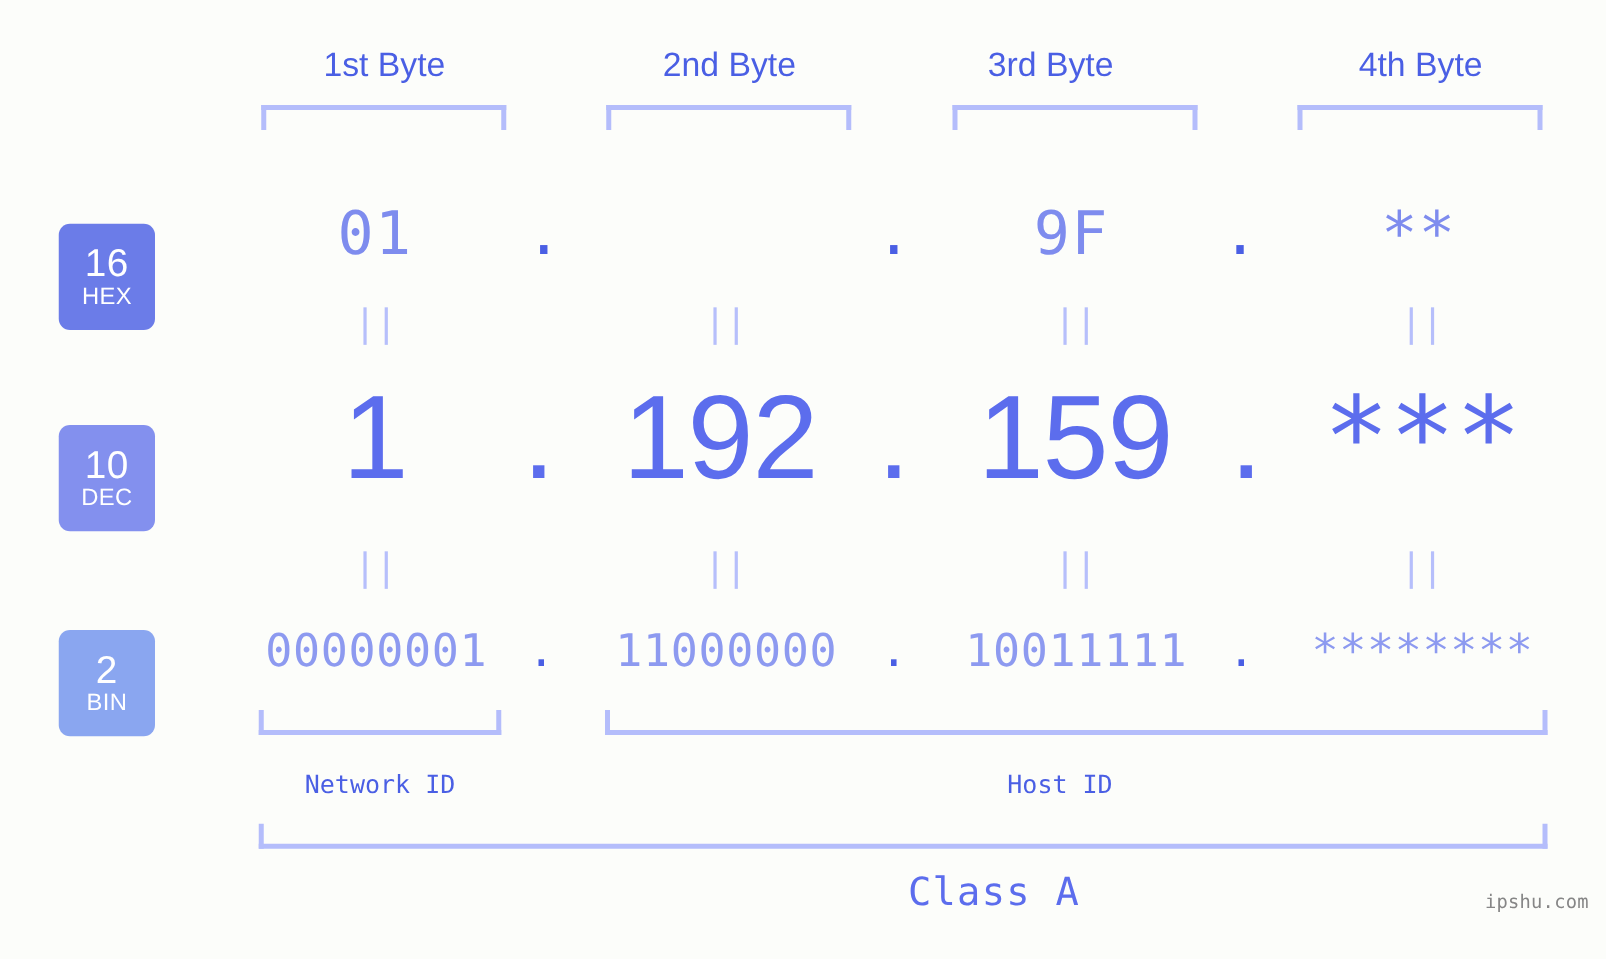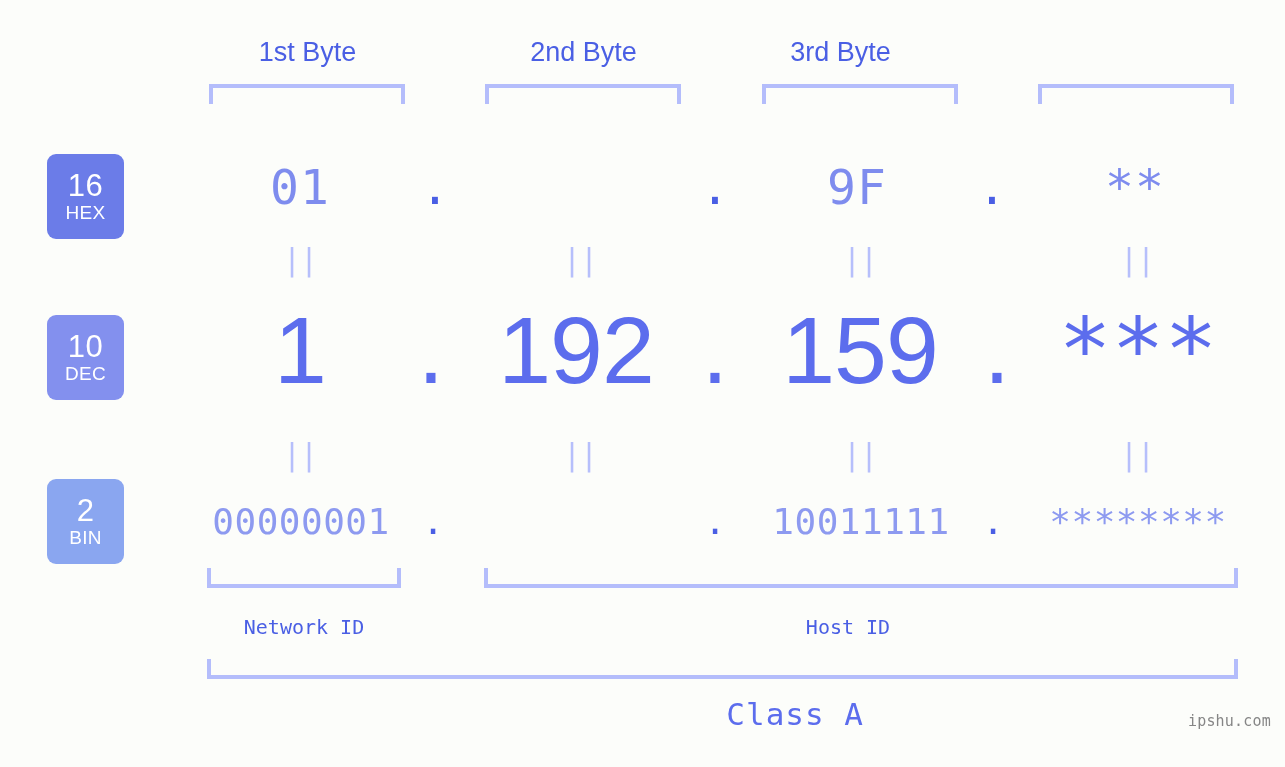--- a/index.html
+++ b/index.html
@@ -62,20 +62,21 @@
     width: 77px;
     border-radius: 9px;
     color: #ffffff;
     text-align: center;
     box-sizing: border-box;
     display: flex;
     flex-direction: column;
     align-items: center;
     justify-content: center;
     font-family: "Liberation Sans", sans-serif;
+    margin-top: 25px;
   }
   .badge .num {
     font-size: 31px;
     line-height: 33px;
     font-weight: 400;
     letter-spacing: 0.5px;
   }
   .badge .nm {
     font-size: 19px;
     line-height: 22px;
@@ -213,20 +214,21 @@
   }
 </style>
 </head>
 <body>
 
 <div id="stage">
 
   <div class="byte-label" style="left:195px; width:225px;">1st Byte</div>
   <div class="byte-label" style="left:471px; width:225px;">2nd Byte</div>
   <div class="byte-label" style="left:728px; width:225px;">3rd Byte</div>
+  <div class="byte-label" style="left:1024px; width:225px;">4th Byte</div>
 
   <div class="top-bracket" style="left:209px; width:196px;"></div>
   <div class="top-bracket" style="left:485px; width:196px;"></div>
   <div class="top-bracket" style="left:762px; width:196px;"></div>
   <div class="top-bracket" style="left:1038px; width:196px;"></div>
 
   <div class="badge" id="badge-hex">
     <span class="num">16</span>
     <span class="nm">HEX</span>
   </div>
@@ -259,20 +261,21 @@
   <div class="dec-dot" style="left:962px; width:70px;">.</div>
   <div class="val dec-val stars" style="left:1024px; width:228px;">***</div>
 
   <div class="eq" style="top:438px; left:280px;">||</div>
   <div class="eq" style="top:438px; left:560px;">||</div>
   <div class="eq" style="top:438px; left:840px;">||</div>
   <div class="eq" style="top:438px; left:1117px;">||</div>
 
   <div class="val bin-val" style="left:198px; width:206px;">00000001</div>
   <div class="bin-dot" style="left:408px; width:50px;">.</div>
+  <div class="val bin-val" style="left:478px; width:206px;">11000000</div>
   <div class="bin-dot" style="left:690px; width:50px;">.</div>
   <div class="val bin-val" style="left:758px; width:206px;">10011111</div>
   <div class="bin-dot" style="left:968px; width:50px;">.</div>
   <div class="val bin-val" style="left:1035px; width:206px;">********</div>
 
   <div class="bot-bracket" style="top:568px; left:207px; width:194px;"></div>
   <div class="bot-bracket" style="top:568px; left:484px; width:754px;"></div>
 
   <div class="id-label" style="left:196px; width:216px;">Network ID</div>
   <div class="id-label" style="left:740px; width:216px;">Host ID</div>

